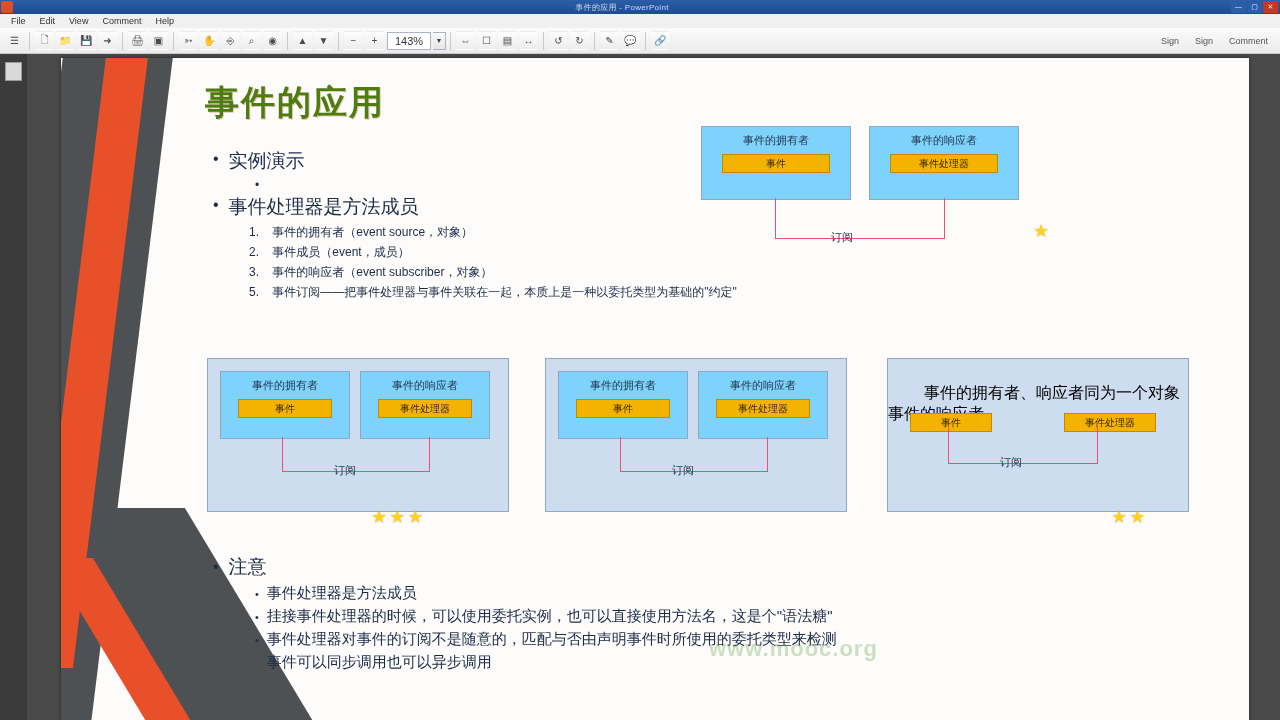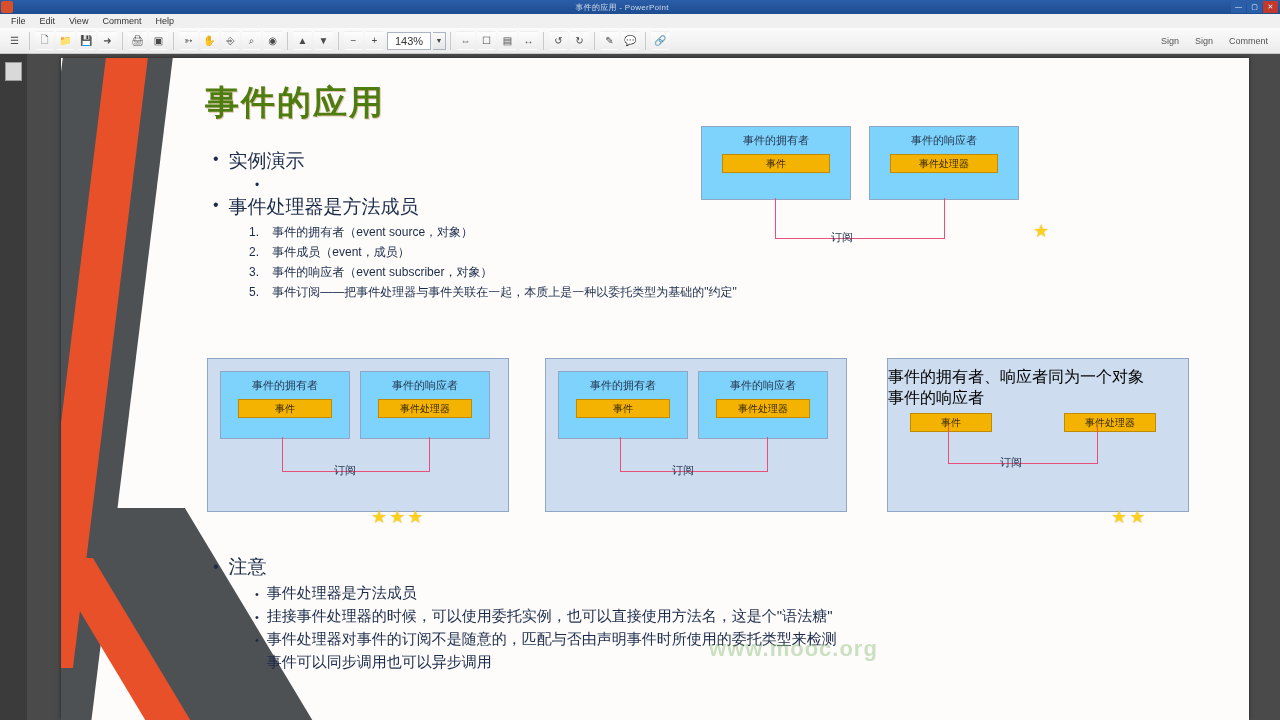--- a/index.html
+++ b/index.html
@@ -484,21 +484,21 @@
         </div>
         <div class="dbox" style="left:152px; top:12px; width:128px; height:66px;">
           <div class="dlabel">事件的响应者</div>
           <div class="chip">事件处理器</div>
         </div>
         <div class="conn" style="left:74px; top:78px; width:146px; height:34px;"></div>
         <div class="conn-label" style="left:126px; top:104px;">订阅</div>
       </div>
 
       <div class="diagram" style="left:826px; top:300px; width:300px; height:152px;">
-        <div class="dlabel" style="margin-top:8px;">事件的拥有者、响应者同为一个对象</div>
+        <div class="dlabel" style="margin-top:24px;padding-left:36px;">事件的拥有者、响应者同为一个对象</div>
         <div class="dlabel" style="margin-top:0;">事件的响应者</div>
         <div class="chip" style="position:absolute; left:22px; top:48px; width:80px;">事件</div>
         <div class="chip" style="position:absolute; left:176px; top:48px; width:90px;">事件处理器</div>
         <div class="conn" style="left:60px; top:66px; width:148px; height:38px;"></div>
         <div class="conn-label" style="left:112px; top:96px;">订阅</div>
       </div>
       <div class="stars" style="left:1050px; top:448px;">★★</div>
 
       <div class="note-block">
         <div class="note-title">

